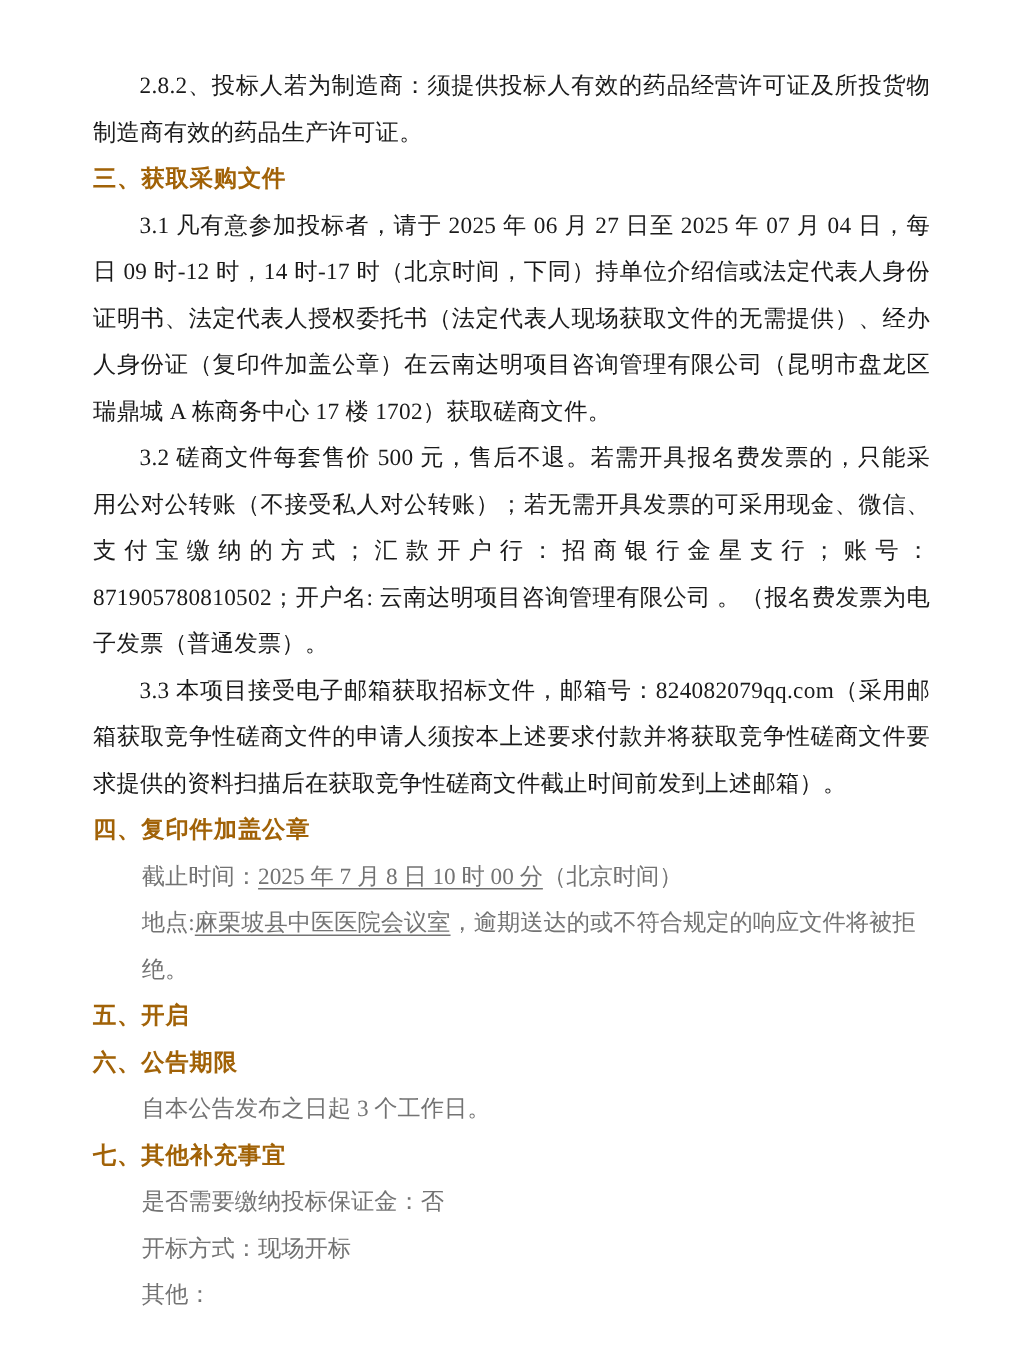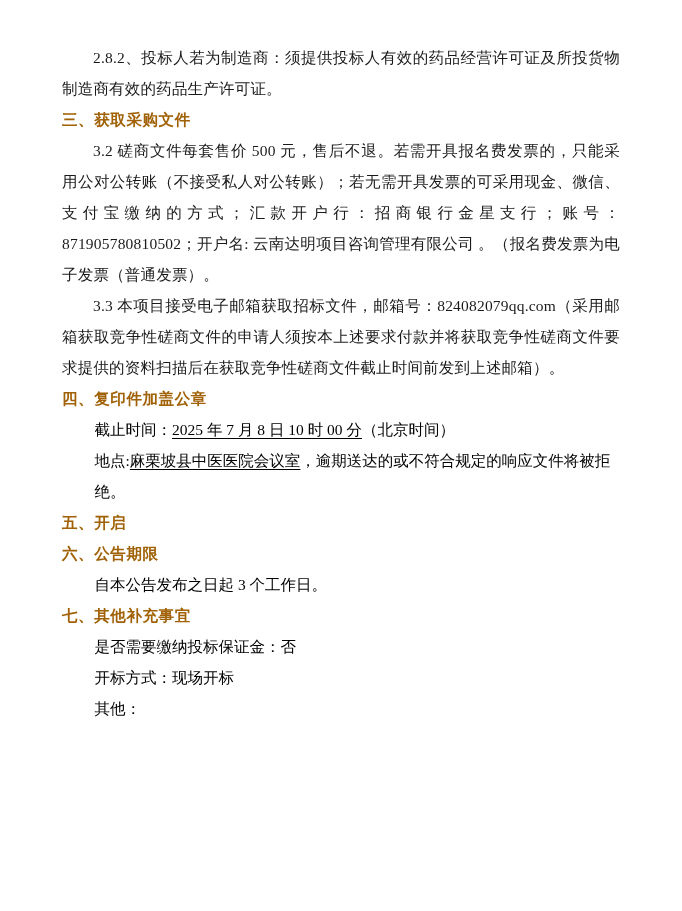--- a/index.html
+++ b/index.html
@@ -39,37 +39,38 @@
     line-height: 31px;
     margin: 0;
     color: #a16207;
     font-weight: bold;
     letter-spacing: 0.6px;
   }
   .sub {
     font-size: 15.5px;
     line-height: 31px;
     margin: 0;
-    color: #000000;
+    color: #737373;
     padding-left: 2.1em;
   }
   .u {
     text-decoration: underline;
     text-underline-offset: 3px;
   }
 </style>
 </head>
 <body>
 
 <div class="page">
 
   <p class="para indent">2.8.2、投标人若为制造商：须提供投标人有效的药品经营许可证及所投货物制造商有效的药品生产许可证。</p>
 
   <h3 class="heading">三、获取采购文件</h3>
 
+  <p class="para indent">3.1 凡有意参加投标者，请于 2025 年 06 月 27 日至 2025 年 07 月 04 日，每日 09 时-12 时，14 时-17 时（北京时间，下同）持单位介绍信或法定代表人身份证明书、法定代表人授权委托书（法定代表人现场获取文件的无需提供）、经办人身份证（复印件加盖公章）在云南达明项目咨询管理有限公司（昆明市盘龙区瑞鼎城 A 栋商务中心 17 楼 1702）获取磋商文件。</p>
 
   <p class="para indent">3.2 磋商文件每套售价 500 元，售后不退。若需开具报名费发票的，只能采用公对公转账（不接受私人对公转账）；若无需开具发票的可采用现金、微信、支付宝缴纳的方式；汇款开户行：招商银行金星支行；账号：871905780810502；开户名: 云南达明项目咨询管理有限公司 。（报名费发票为电子发票（普通发票）。</p>
 
   <p class="para indent">3.3 本项目接受电子邮箱获取招标文件，邮箱号：824082079qq.com（采用邮箱获取竞争性磋商文件的申请人须按本上述要求付款并将获取竞争性磋商文件要求提供的资料扫描后在获取竞争性磋商文件截止时间前发到上述邮箱）。</p>
 
   <h3 class="heading">四、复印件加盖公章</h3>
 
   <p class="sub"><span>截止时间：</span><span class="u">2025 年 7 月 8 日 10 时 00 分</span><span>（北京时间）</span></p>
 
   <p class="sub"><span>地点:</span><span class="u">麻栗坡县中医医院会议室</span><span>，逾期送达的或不符合规定的响应文件将被拒绝。</span></p>

